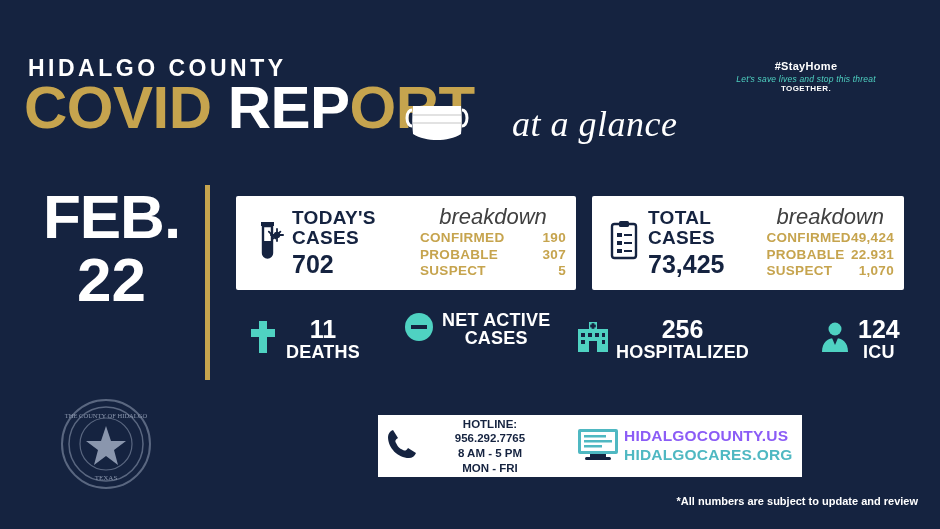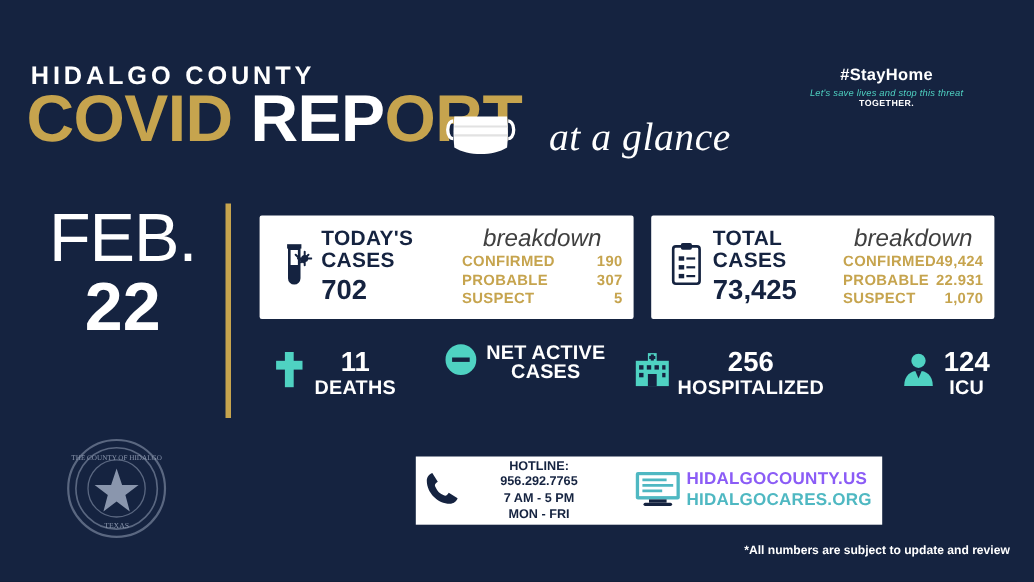--- a/index.html
+++ b/index.html
@@ -34,21 +34,21 @@
     font-size: 60px;
     font-weight: bold;
     letter-spacing: -0.5px;
     line-height: 1;
     color: #c6a44e;
     white-space: nowrap;
   }
   .hdr-title .white { color: #ffffff; }
   .hdr-glance {
     position: absolute;
-    left: 499px;
+    left: 512px;
     top: 103px;
     font-size: 36px;
     font-style: italic;
     font-family: "Liberation Serif", serif;
     color: #ffffff;
     letter-spacing: 0.5px;
   }
   .mask-icon {
     position: absolute;
     left: 404px;
@@ -59,21 +59,21 @@
 
   
   .stayhome {
     position: absolute;
     right: 44px;
     top: 60px;
     text-align: center;
     width: 180px;
   }
   .stayhome .tag {
-    font-size: 15px;
+    font-size: 11px;
     font-weight: bold;
     color: #ffffff;
     letter-spacing: 0.3px;
   }
   .stayhome .sub1 {
     font-size: 8.5px;
     font-style: italic;
     color: #4fd2c2;
     margin-top: 2px;
     letter-spacing: 0.2px;
@@ -89,21 +89,21 @@
   .date-block {
     position: absolute;
     left: 34px;
     top: 188px;
     width: 155px;
     text-align: center;
     line-height: 0.92;
   }
   .date-block .mon {
     font-size: 62px;
-    font-weight: normal;
+    font-weight: bold;
     letter-spacing: -1px;
   }
   .date-block .day {
     font-size: 62px;
     font-weight: bold;
     margin-top: 6px;
   }
   .gold-divider {
     position: absolute;
     left: 205px;
@@ -458,21 +458,21 @@
 
   <div class="contact">
     <div class="phone-ico">
       <svg width="34" height="34" viewBox="0 0 34 34">
         <path d="M8 3 C5 4 3 7 3 10 C3 21 13 31 24 31 C27 31 30 29 31 26 L23 21 C21 24 20 24 18 23 C14 21 13 20 11 16 C10 14 10 13 13 11 Z" fill="#152340"></path>
       </svg>
     </div>
     <div class="hotline">
       <div>HOTLINE:</div>
       <div>956.292.7765</div>
-      <div>7 AM - 5 PM</div>
+      <div>8 AM - 5 PM</div>
       <div>MON - FRI</div>
     </div>
     <div class="sep"></div>
     <div class="mon-ico">
       <svg width="44" height="34" viewBox="0 0 44 34">
         <rect x="2" y="2" width="40" height="25" rx="2" fill="#4fb8c2"></rect>
         <rect x="5" y="5" width="34" height="19" fill="#ffffff"></rect>
         <rect x="8" y="8" width="22" height="2.5" fill="#4fb8c2"></rect>
         <rect x="8" y="13" width="28" height="2.5" fill="#4fb8c2"></rect>
         <rect x="8" y="18" width="18" height="2.5" fill="#4fb8c2"></rect>

